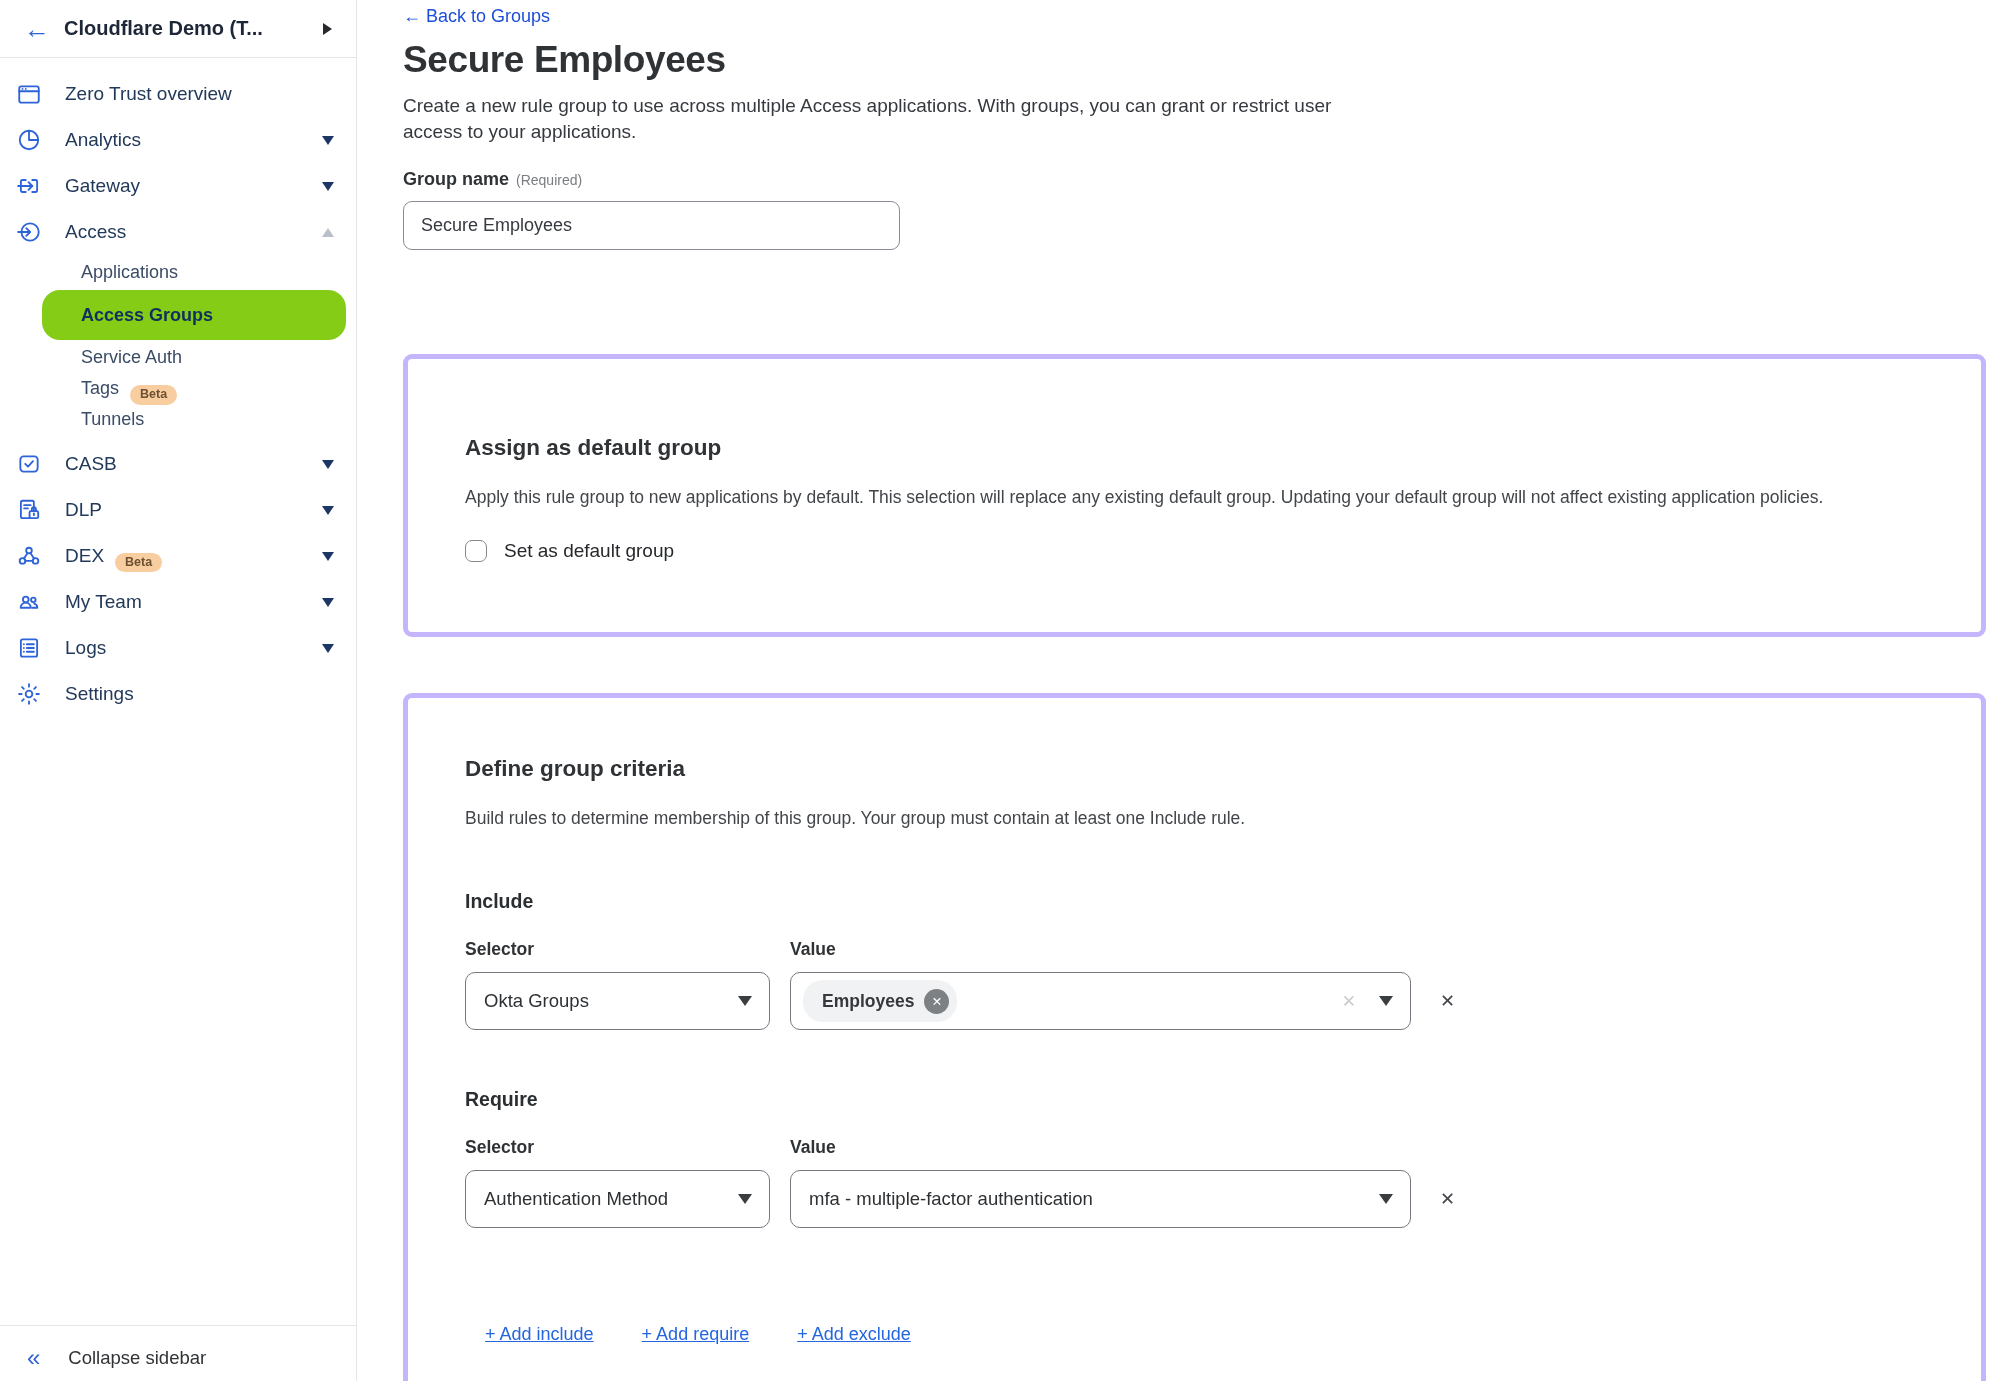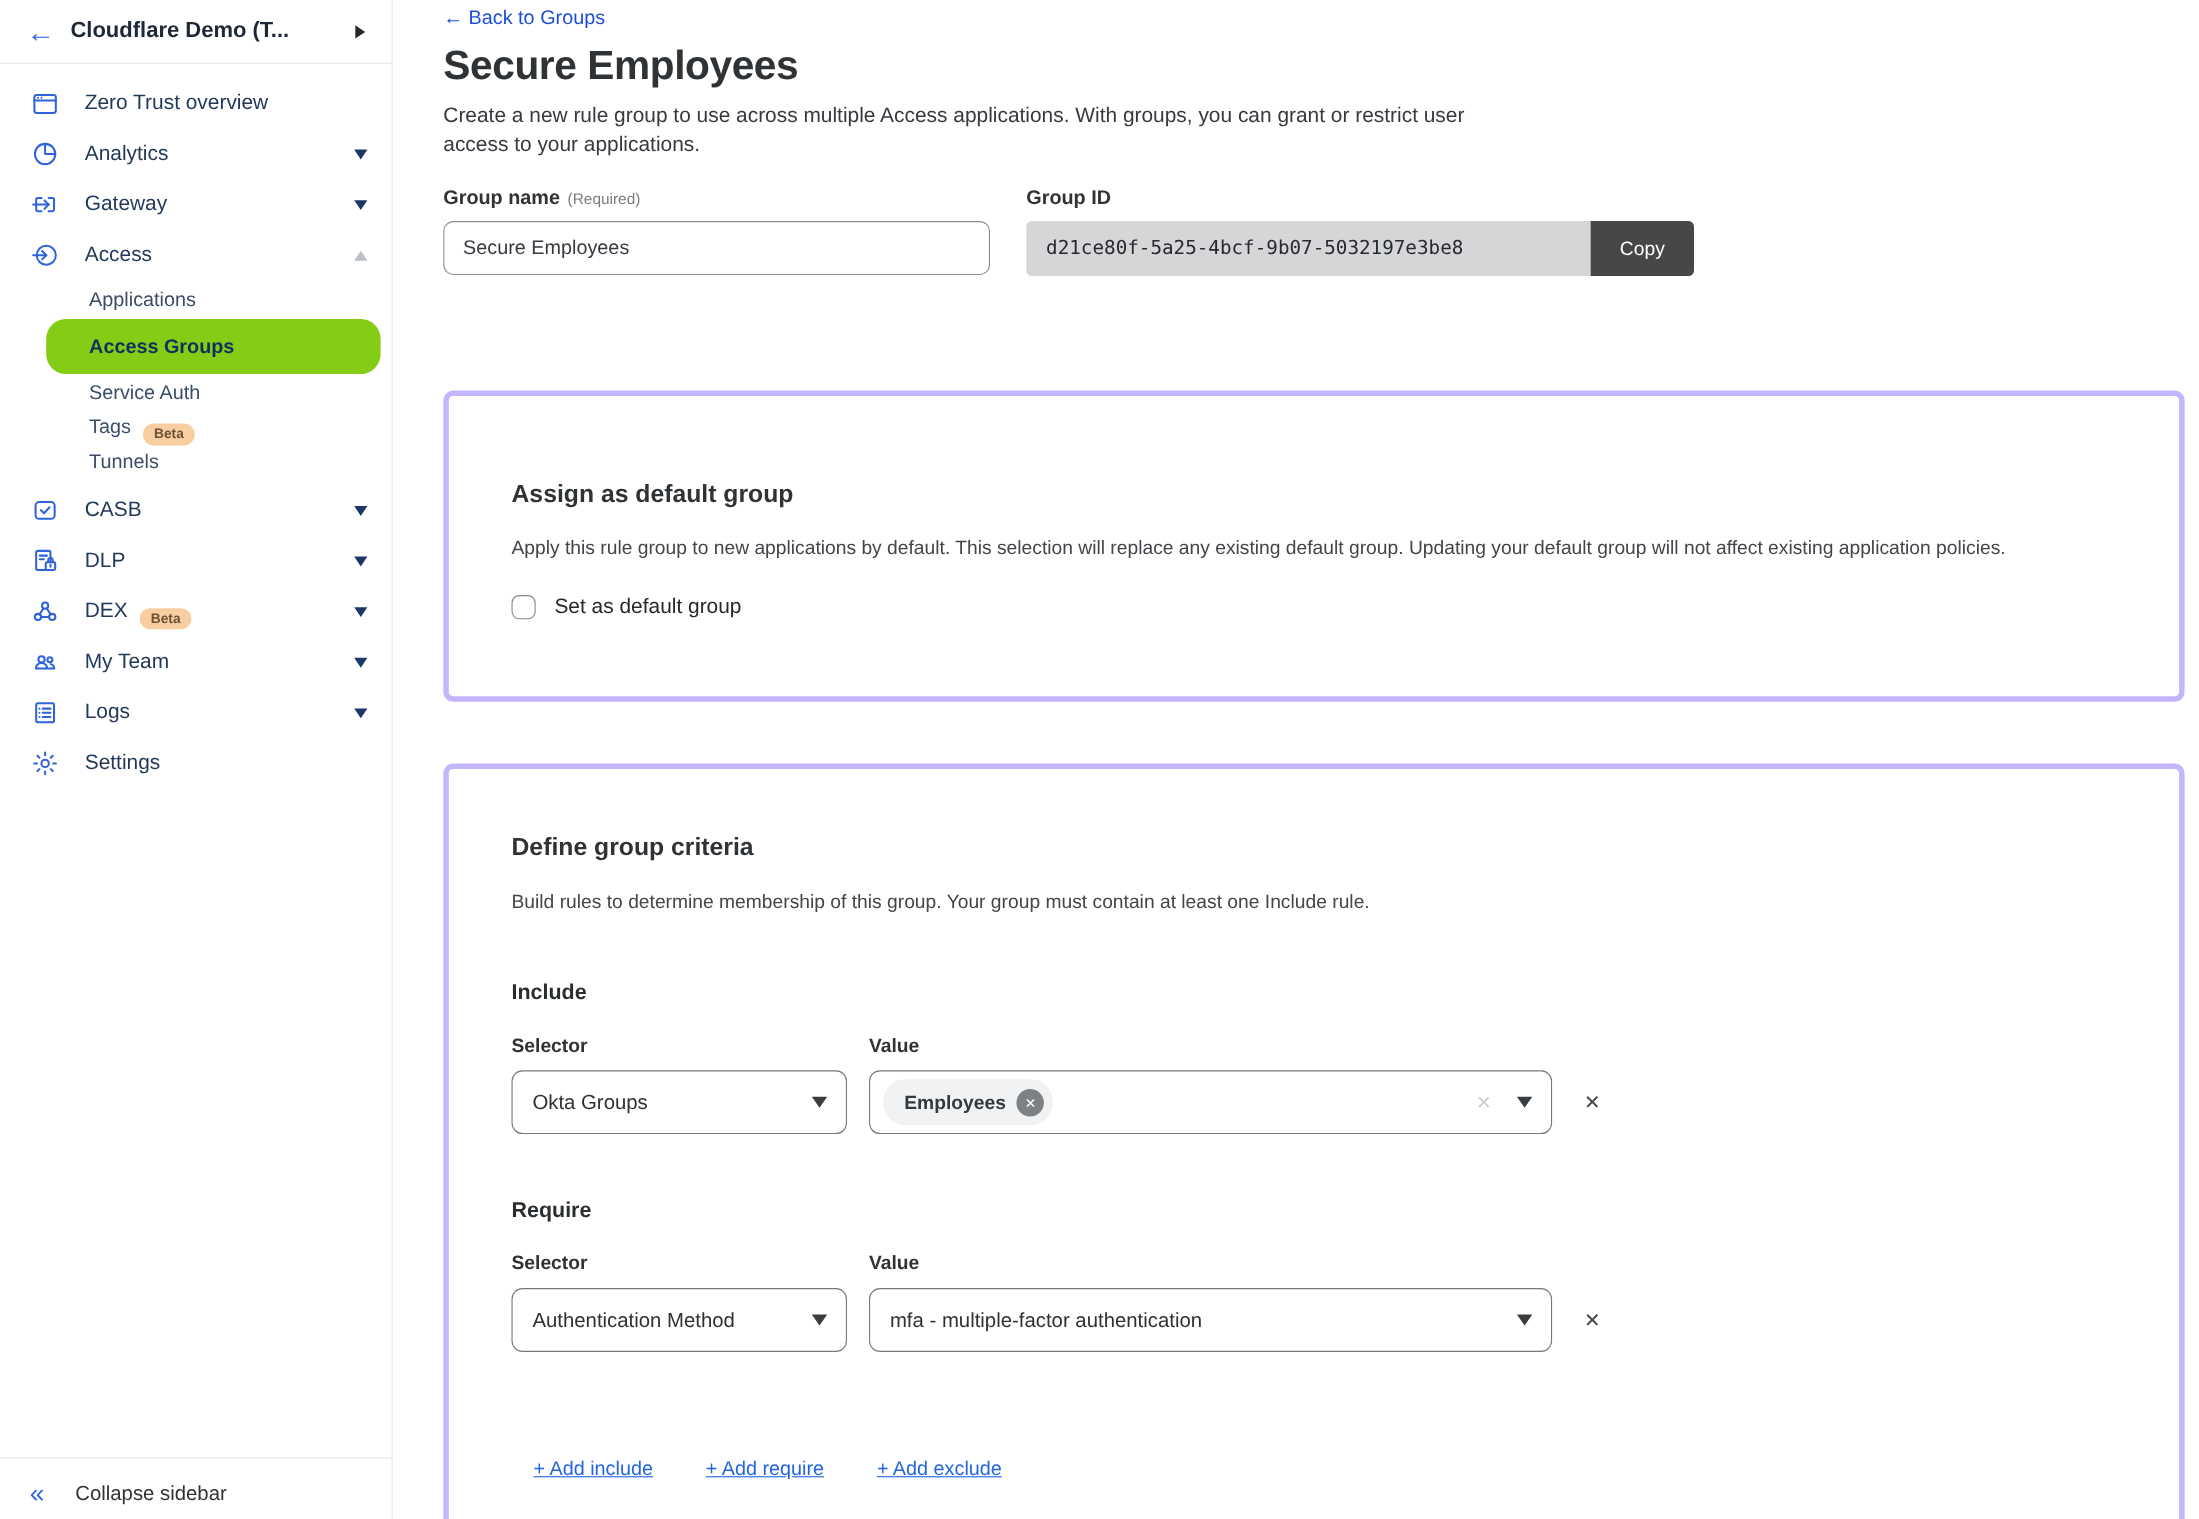--- a/index.html
+++ b/index.html
@@ -11,21 +11,21 @@
   }
 
   
   .sidebar { position:absolute; left:0; top:0; bottom:0; width:357px; background:#fff; border-right:1px solid #e3e5e8; }
   .sb-header { height:58px; display:flex; align-items:center; padding:0 24px; border-bottom:1px solid #e3e5e8; position:relative; }
   .sb-back { color:#2e63d9; font-size:26px; line-height:1; margin-right:14px; cursor:pointer; text-decoration:none; }
   .sb-account { font-size:20px; font-weight:700; color:#1e2737; white-space:nowrap; overflow:hidden; max-width:235px; }
   .hdr-caret { position:absolute; right:24px; width:0; height:0; border-left:9px solid #26282b; border-top:6px solid transparent; border-bottom:6px solid transparent; cursor:pointer; }
 
   .sb-nav { padding-top:13px; }
-  .nav-item { display:flex; align-items:center; height:46px; padding:0 28px; position:relative; cursor:pointer; }
+  .nav-item { display:flex; align-items:center; height:46px; padding:0 16px; position:relative; cursor:pointer; }
   .nav-icon { width:26px; height:26px; margin-right:23px; color:#2e63d9; flex:none; }
   .nav-icon svg { width:26px; height:26px; display:block; }
   .nav-label { font-size:19px; color:#22395a; }
   .nav-caret { position:absolute; right:22px; width:0; height:0; border-top:9px solid #1c3765; border-left:6.5px solid transparent; border-right:6.5px solid transparent; }
   .nav-caret.up { border-top:none; border-bottom:9px solid #b9c0c8; }
 
   .sub-list { margin:2px 0 6px 0; }
   .sub-item { display:flex; align-items:center; height:31px; padding-left:81px; font-size:18px; color:#3b4c66; cursor:pointer; }
   .sub-item.active { height:50px; margin:2px 10px 2px 42px; padding-left:39px; border-radius:18px; background:#84cc16; font-weight:700; color:#10305e; }
   .beta-badge { margin-left:11px; background:#f8cea1; color:#6d5132; font-size:12.5px; font-weight:600; padding:3px 10px 4px; border-radius:11px; line-height:1;margin-top:13px; }
@@ -241,29 +241,20 @@
 
   <div class="fields-row">
     <div>
       <div class="field-label-row">
         <span class="field-label">Group name</span>
         <span class="required-hint">(Required)</span>
       </div>
       <input class="name-input" type="text" value="Secure Employees" style="">
     </div>
 
-    <div>
-      <div class="field-label-row">
-        <span class="field-label">Group ID</span>
-      </div>
-      <div class="id-row">
-        <span class="id-box">d21ce80f-5a25-4bcf-9b07-5032197e3be8</span>
-        <button class="copy-btn">Copy</button>
-      </div>
-    </div>
   </div>
 
   
   <section class="card card-default">
     <h2 class="card-title">Assign as default group</h2>
     <p class="card-desc">Apply this rule group to new applications by default. This selection will replace any existing default group. Updating your default group will not affect existing application policies.</p>
     <label class="checkbox-row">
       <input type="checkbox" class="checkbox" style="">
       <span class="checkbox-label">Set as default group</span>
     </label>

